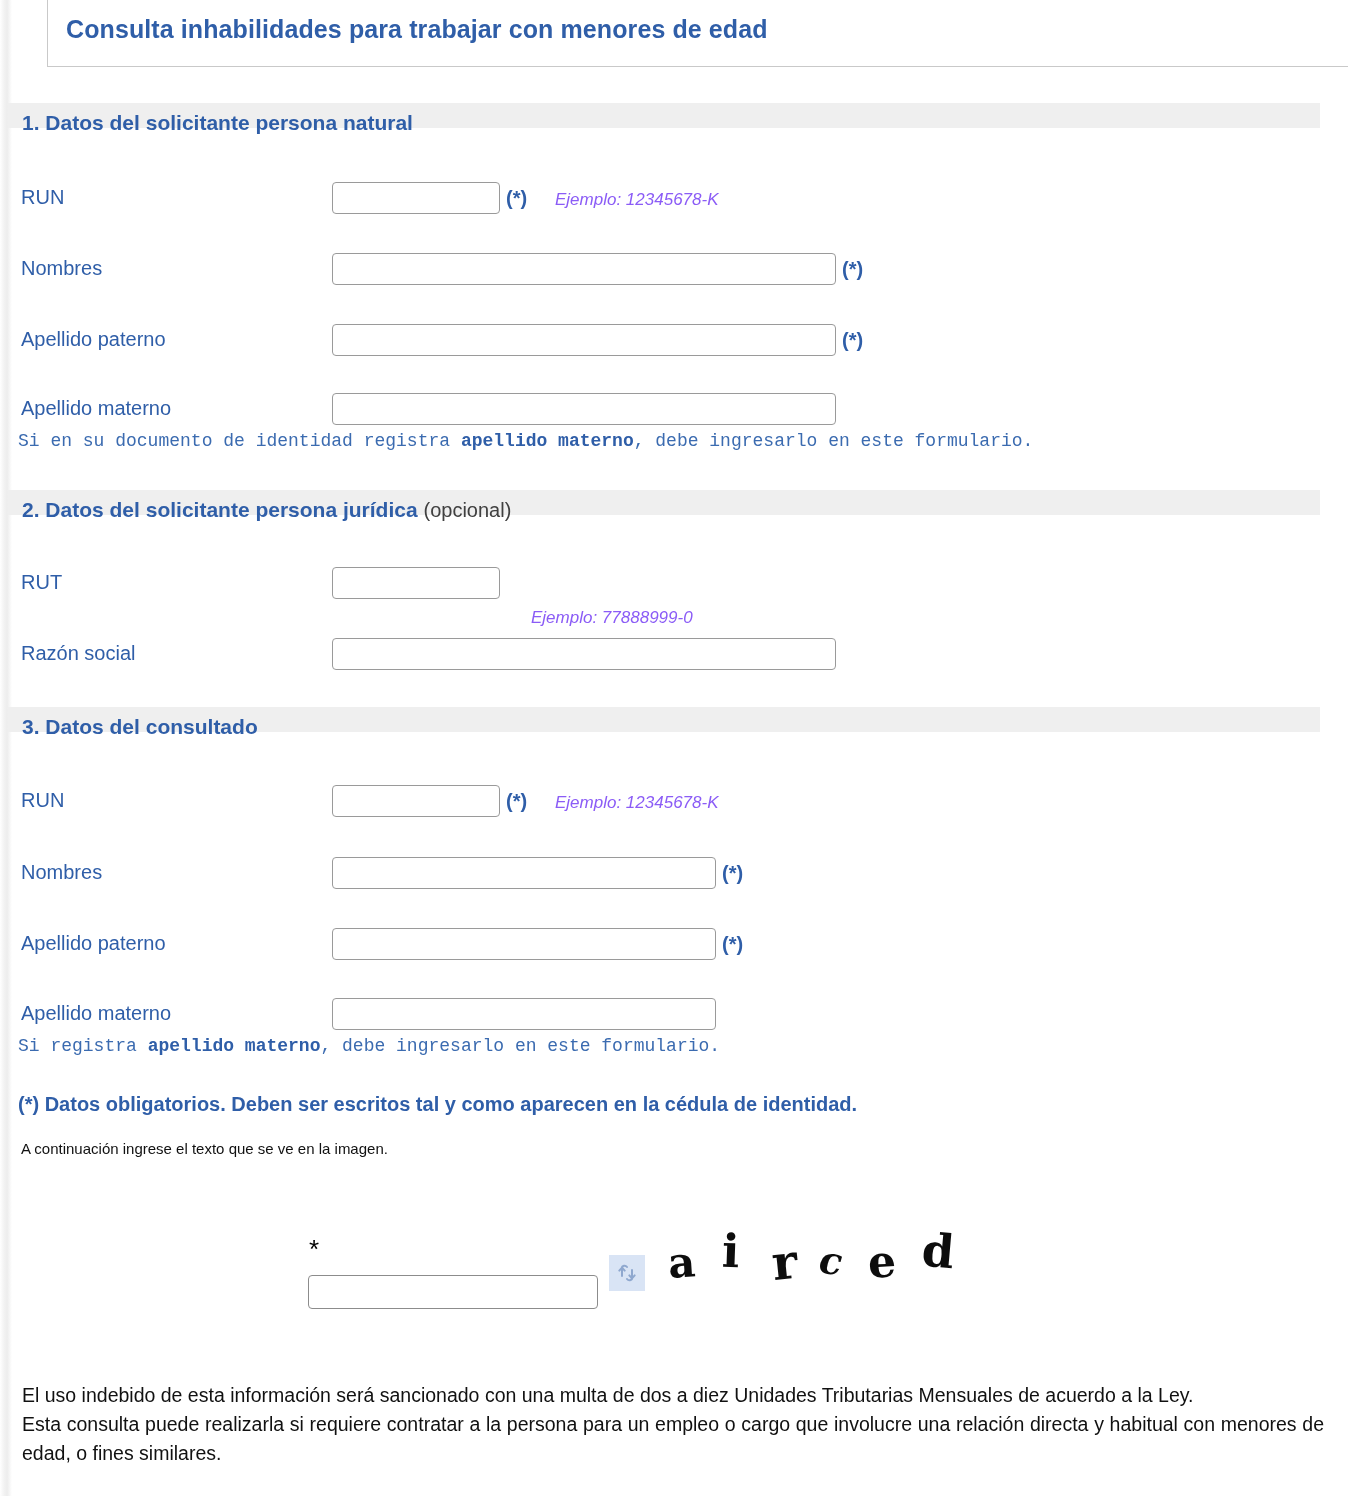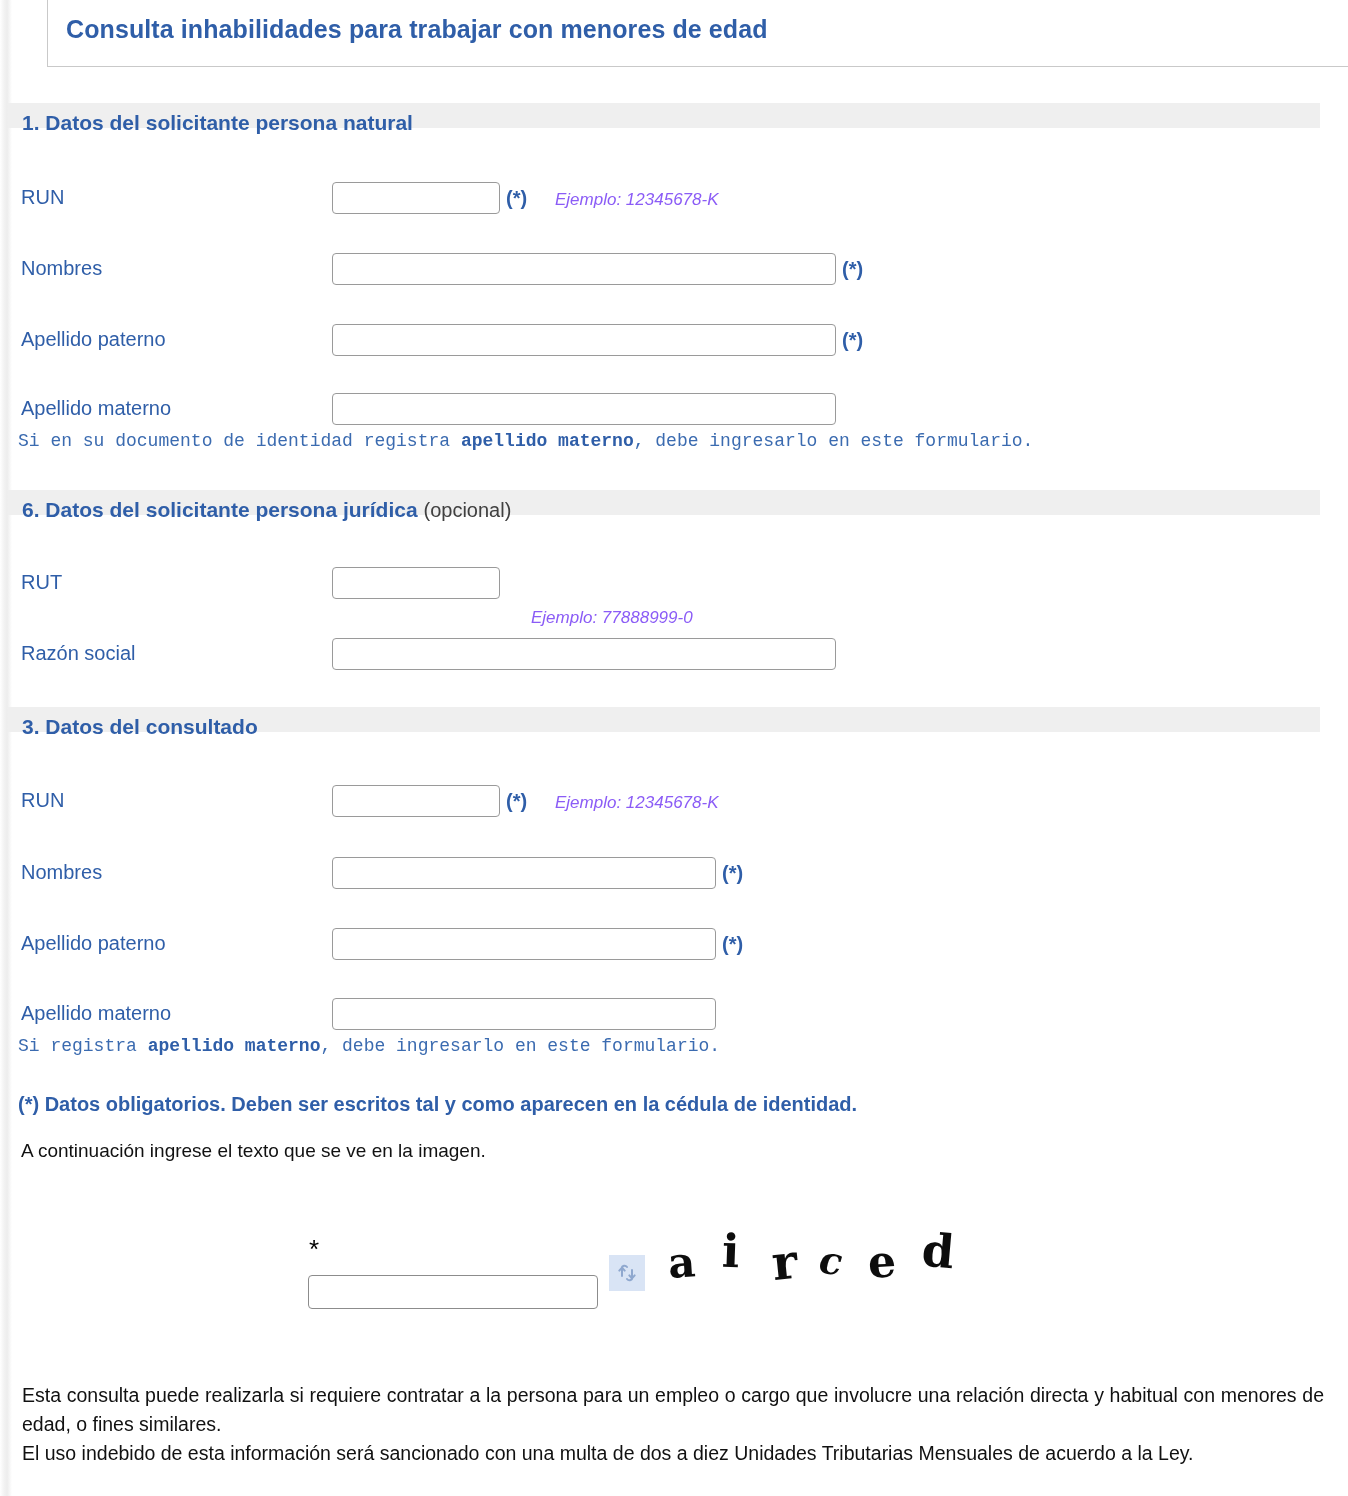--- a/index.html
+++ b/index.html
@@ -116,21 +116,21 @@
     position: absolute;
     left: 18px; top: 1093px;
     font-size: 20px;
     font-weight: bold;
     color: #2f5ea8;
     white-space: nowrap;
   }
   #captcha-instruction {
     position: absolute;
     left: 21px; top: 1140px;
-    font-size: 19px;
+    font-size: 15px;
     color: #111111;
     white-space: nowrap;
   }
 
   
   #captcha-asterisk {
     position: absolute;
     left: 309px; top: 1236px;
     font-size: 26px;
     color: #000000;
@@ -213,21 +213,21 @@
   <div class="field-label" style="left:21px; top:328px;">Apellido paterno</div>
   <input class="txt-input" style="left: 332px; top: 324px; width: 504px;" value="" placeholder="">
   <div class="req-mark" style="left:842px; top:329px;">(*)</div>
 
   <div class="field-label" style="left:21px; top:397px;">Apellido materno</div>
   <input class="txt-input" style="left: 332px; top: 393px; width: 504px;" value="" placeholder="">
 
   <div class="hint-note" style="top:431px;"><span>Si en su documento de identidad registra </span><b>apellido materno</b><span>, debe ingresarlo en este formulario.</span></div>
 
   <div class="section-bar" style="top:490px;">
-    <div class="sec-title"><span>6. Datos del solicitante persona jurídica</span> <span class="sec-opt">(opcional)</span></div>
+    <div class="sec-title"><span>2. Datos del solicitante persona jurídica</span> <span class="sec-opt">(opcional)</span></div>
   </div>
 
   <div class="field-label" style="left:21px; top:571px;">RUT</div>
   <input class="txt-input" style="left: 332px; top: 567px; width: 168px;" value="" placeholder="">
   <div class="example" style="left:531px; top:574px;margin-top:34px;">Ejemplo: 77888999-0</div>
 
   <div class="field-label" style="left:21px; top:642px;">Razón social</div>
   <input class="txt-input" style="left: 332px; top: 638px; width: 504px;" value="" placeholder="">
 
   <div class="section-bar" style="top:707px;">
@@ -272,17 +272,17 @@
   <div id="captcha-image">
     <span class="cch" style="left:8px;  top:22px; font-size:42px; transform:rotate(-4deg);">a</span>
     <span class="cch" style="left:62px; top:8px;  font-size:46px; transform:rotate(2deg);">i</span>
     <span class="cch" style="left:112px;top:18px; font-size:48px; transform:rotate(-6deg);">r</span>
     <span class="cch" style="left:160px;top:22px; font-size:38px; transform:rotate(8deg) skewX(-8deg);">c</span>
     <span class="cch" style="left:208px;top:20px; font-size:44px; transform:rotate(-3deg);">e</span>
     <span class="cch" style="left:262px;top:8px;  font-size:46px; transform:rotate(5deg);">d</span>
   </div>
 
   <div id="bottom-text">
+    <span class="nowrapline">El uso indebido de esta información será sancionado con una multa de dos a diez Unidades Tributarias Mensuales de acuerdo a la Ley.</span>
     <span class="nowrapline">Esta consulta puede realizarla si requiere contratar a la persona para un empleo o cargo que involucre una relación directa y habitual con menores de edad, o fines similares.</span>
-    <span class="nowrapline">El uso indebido de esta información será sancionado con una multa de dos a diez Unidades Tributarias Mensuales de acuerdo a la Ley.</span>
   </div>
 
 </div>
 
 </body></html>

